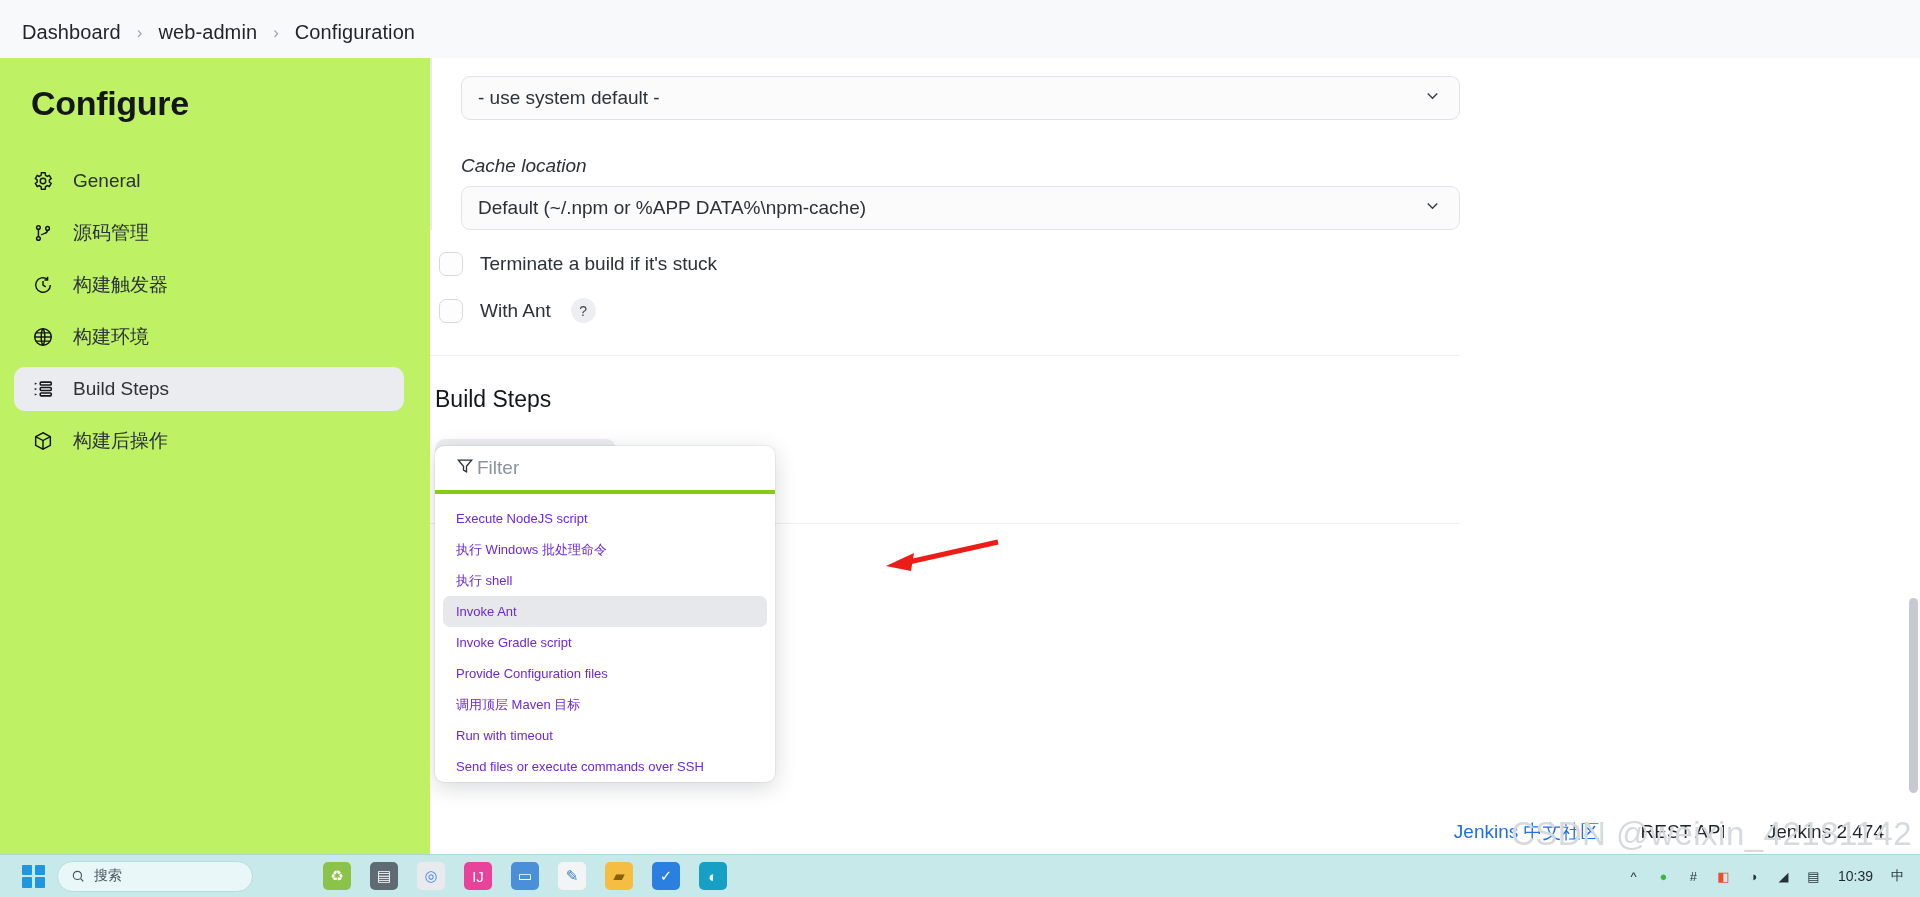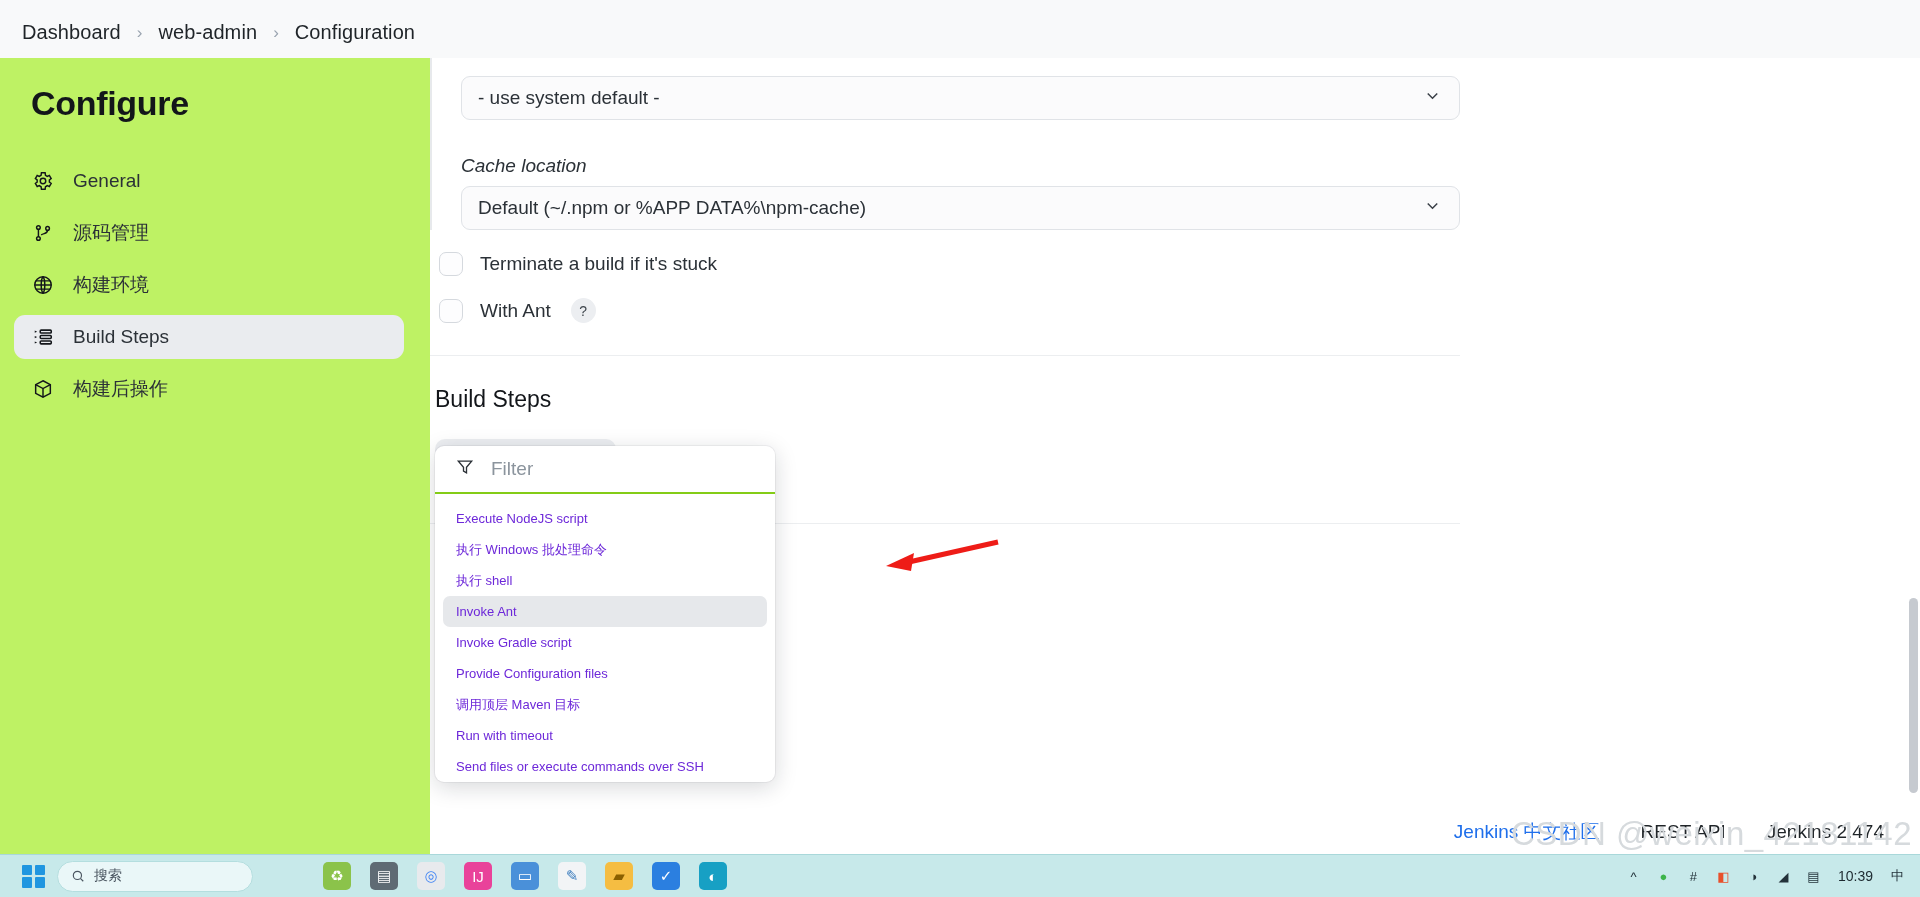--- a/index.html
+++ b/index.html
@@ -189,24 +189,23 @@
     width: 340px;
     background: #ffffff;
     border-radius: 9px;
     box-shadow: 0 5px 22px rgba(20,26,33,.17), 0 0 0 1px rgba(20,26,33,.05);
     overflow: hidden;
     z-index: 20;
   }
   .dd-filter {
     display: flex;
     align-items: center;
-    gap: 14px;
     height: 48px;
     padding: 0 20px;
-    border-bottom: 2px solid #84cc16;
+    border-bottom: 4px solid #84cc16;
   }
   .dd-filter input {
     border: none;
     outline: none;
     font-size: 19px;
     color: #2b3137;
     background: transparent;
     width: 100%;
     font-family: inherit;
   }
@@ -379,20 +378,30 @@
             <circle cx="7" cy="18" r="2"></circle>
             <circle cx="7" cy="6" r="2"></circle>
             <circle cx="17" cy="7" r="2"></circle>
             <path d="M7 8v8"></path>
             <path d="M17 9c0 4-4 3-7 5"></path>
           </svg>
         </span>
         <span>源码管理</span>
       </li>
 
+      <li class="side-item">
+        <span class="side-icon">
+          <svg width="22" height="22" viewBox="0 0 24 24" fill="none" stroke="currentColor" stroke-width="1.6">
+            <path d="M20 12a8 8 0 1 1-3.2-6.4"></path>
+            <path d="M17 3v3.5h-3.5"></path>
+            <path d="M12 7.5V12l3 2"></path>
+          </svg>
+        </span>
+        <span>构建触发器</span>
+      </li>
 
       <li class="side-item">
         <span class="side-icon">
           <svg width="22" height="22" viewBox="0 0 24 24" fill="none" stroke="currentColor" stroke-width="1.6">
             <circle cx="12" cy="12" r="9"></circle>
             <path d="M3 12h18"></path>
             <path d="M3.8 7.5h16.4M3.8 16.5h16.4"></path>
             <path d="M12 3c2.6 3 2.6 15 0 18M12 3C9.4 6 9.4 18 12 21"></path>
           </svg>
         </span>

